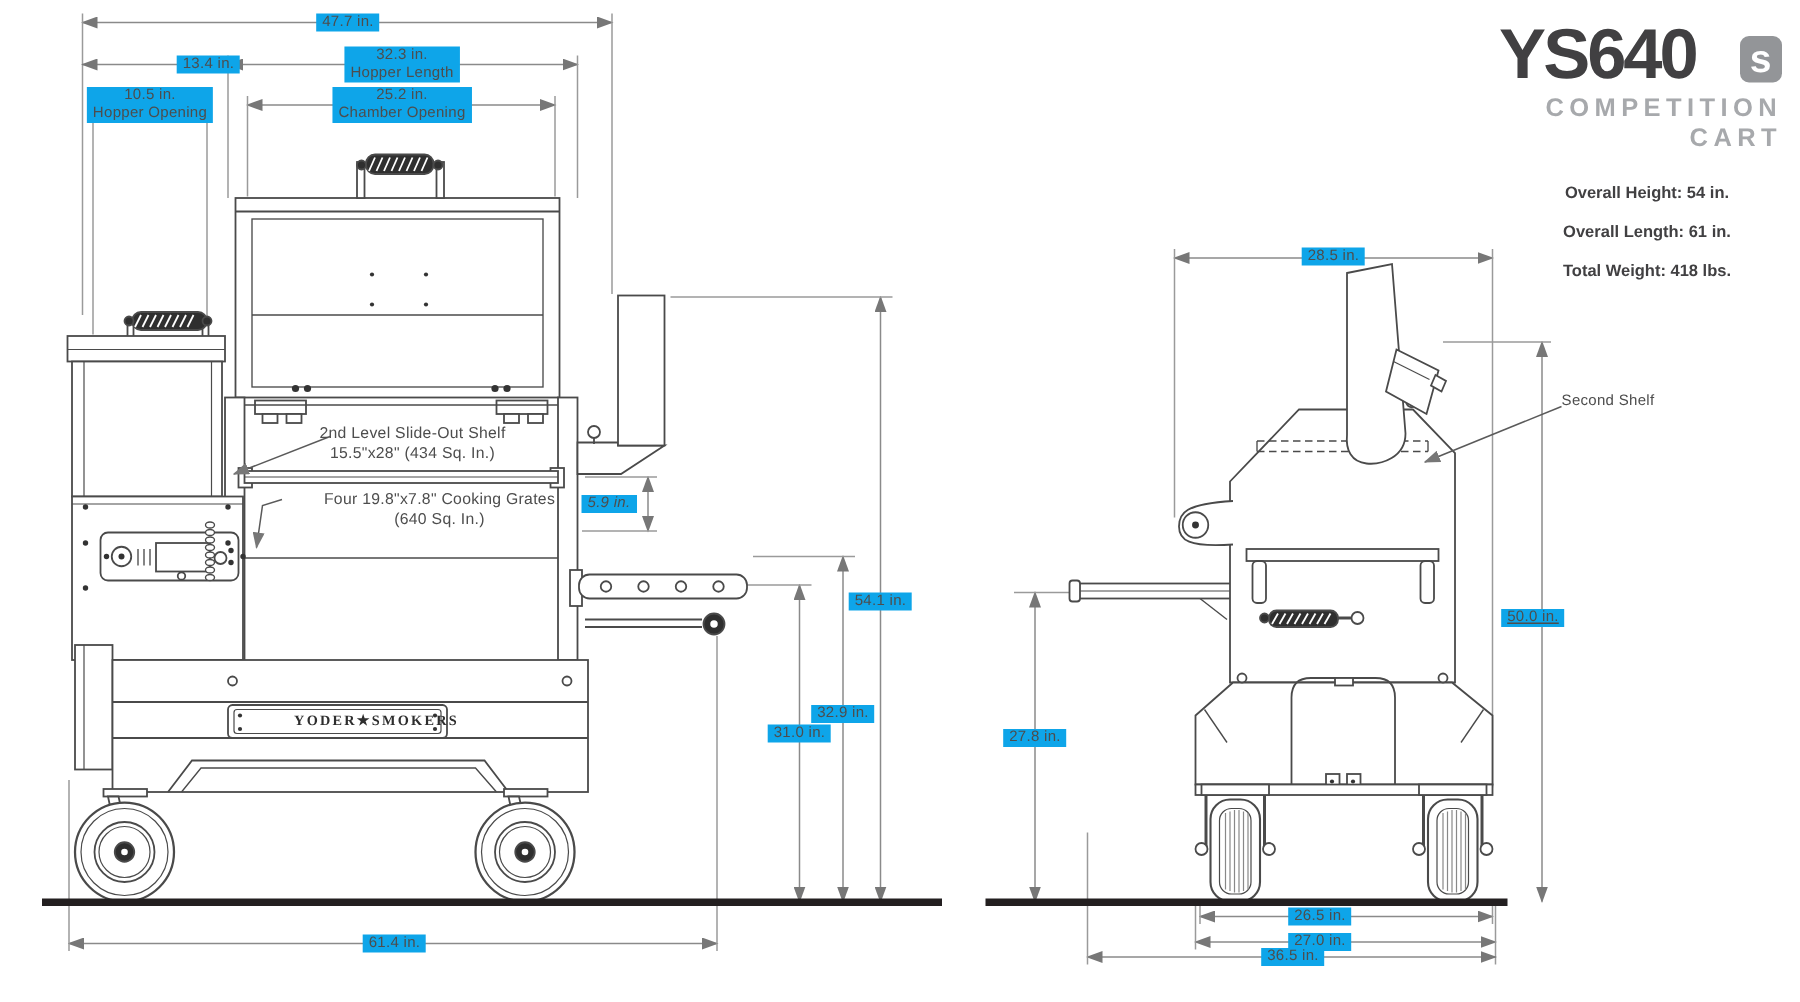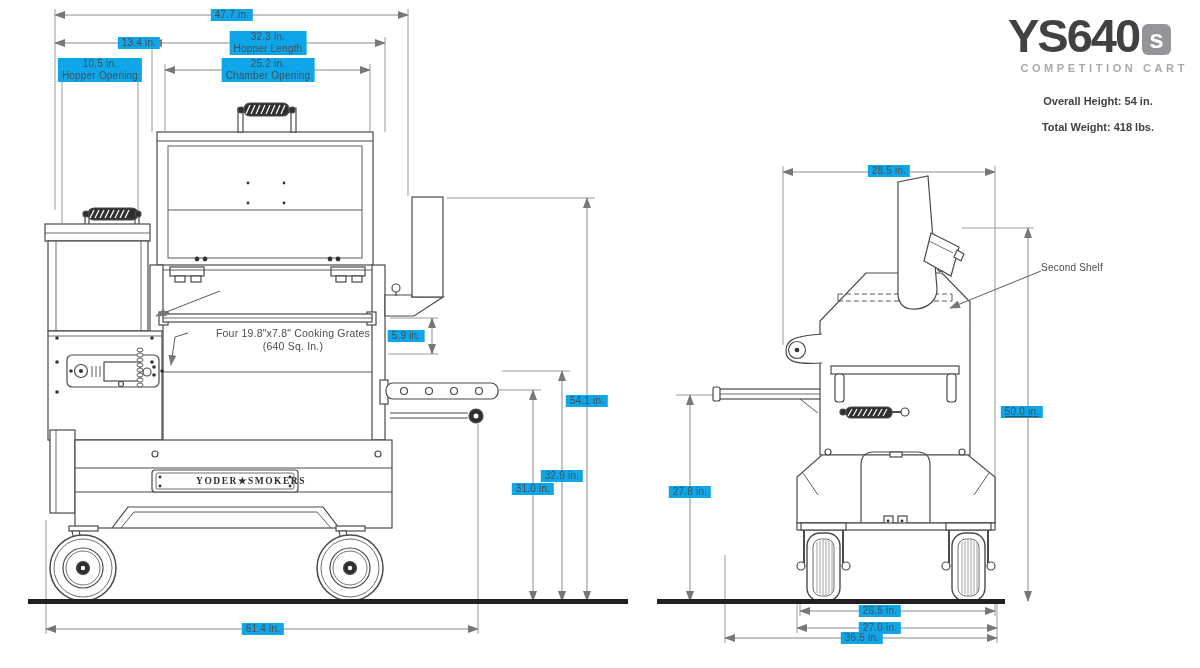--- a/index.html
+++ b/index.html
@@ -7,25 +7,25 @@
           font-family:"Liberation Sans",sans-serif;}
   svg{position:absolute;left:0;top:0;}
   .lbl{position:absolute;transform:translate(-50%,-50%);font:10px "Liberation Sans",sans-serif;
        color:#4d4d4d;white-space:nowrap;text-align:center;letter-spacing:.2px;line-height:12px;}
   .bgw{background:#0ea5e9;padding:0 4px;}
   .callout{font-size:10.5px;line-height:13px;}
   .nameplate{font-family:"Liberation Serif",serif;font-size:9.5px;font-weight:bold;
              letter-spacing:1.5px;color:#2e2e2e;}
   
   #brand{position:absolute;right:12px;top:14px;width:180px;text-align:right;}
-  #logo-row{display:flex;align-items:flex-end;}
+  #logo-row{display:flex;justify-content:flex-end;align-items:flex-end;gap:26px;}
   #logo-model{font-size:47px;font-weight:800;letter-spacing:-2px;color:#414042;line-height:44px;}
   #logo-badge{display:inline-block;background:#939598;color:#fff;font-size:26px;font-weight:700;
               border-radius:6px;padding:1px 7px 2px;margin-left:3px;margin-bottom:3px;line-height:28px;}
-  #logo-sub{color:#a7a9ac;font-size:11px;font-weight:bold;letter-spacing:3.6px;margin-top:4px;}
+  #logo-sub{color:#a7a9ac;font-size:17px;font-weight:bold;letter-spacing:3.6px;margin-top:4px;}
   #specs{margin-top:14px;text-align:center;}
   .spec-line{font-size:11px;font-weight:600;color:#414042;line-height:26px;white-space:nowrap;}
 </style>
 </head>
 <body>
 
 <div id="canvas">
 
 <svg width="1200" height="668" viewBox="0 0 1200 668">
   <defs>
@@ -379,25 +379,29 @@
   <div>Hopper Length</div>
 </div>
 <div class="lbl bgw" style="left:100px;top:70px;text-align:center;">
   <div>10.5 in.</div>
   <div>Hopper Opening</div>
 </div>
 <div class="lbl bgw" style="left:268px;top:70px;">
   <div>25.2 in.</div>
   <div>Chamber Opening</div>
 </div>
+<div class="lbl callout" style="left:275px;top:296px;">
+  <div>2nd Level Slide-Out Shelf</div>
+  <div>15.5"x28" (434 Sq. In.)</div>
+</div>
 <div class="lbl callout" style="left:293px;top:340px;">
   <div>Four 19.8"x7.8" Cooking Grates</div>
   <div>(640 Sq. In.)</div>
 </div>
-<div class="lbl bgw" style="left:406px;top:336px;">5.9 in.</div>
+<div class="lbl bgw" style="left:406px;top:336px;font-style:italic;">5.9 in.</div>
 <div class="lbl bgw" style="left:587px;top:401px;">54.1 in.</div>
 <div class="lbl bgw" style="left:562px;top:476px;">32.9 in.</div>
 <div class="lbl bgw" style="left:533px;top:489px;">31.0 in.</div>
 <div class="lbl bgw" style="left:263px;top:629px;">61.4 in.</div>
 <div class="lbl nameplate" style="left:225px;top:481px;margin-left:26px;">YODER★SMOKERS</div>
 
 <div class="lbl bgw" style="left:889px;top:171px;">28.5 in.</div>
 <div class="lbl" style="left:1072px;top:268px;">Second Shelf</div>
 <div class="lbl bgw" style="left:1022px;top:412px;text-decoration:underline;">50.0 in.</div>
 <div class="lbl bgw" style="left:690px;top:492px;">27.8 in.</div>
@@ -406,17 +410,18 @@
 <div class="lbl bgw" style="left:862px;top:638px;">36.5 in.</div>
 
 <div id="brand">
   <div id="logo-row">
     <span id="logo-model">YS640</span>
     <span id="logo-badge">s</span>
   </div>
   <div id="logo-sub">COMPETITION CART</div>
   <div id="specs">
     <div class="spec-line">Overall Height: 54 in.</div>
+    <div class="spec-line">Overall Length: 61 in.</div>
     <div class="spec-line">Total Weight: 418 lbs.</div>
   </div>
 </div>
 
 </div>
 
 </body></html>

